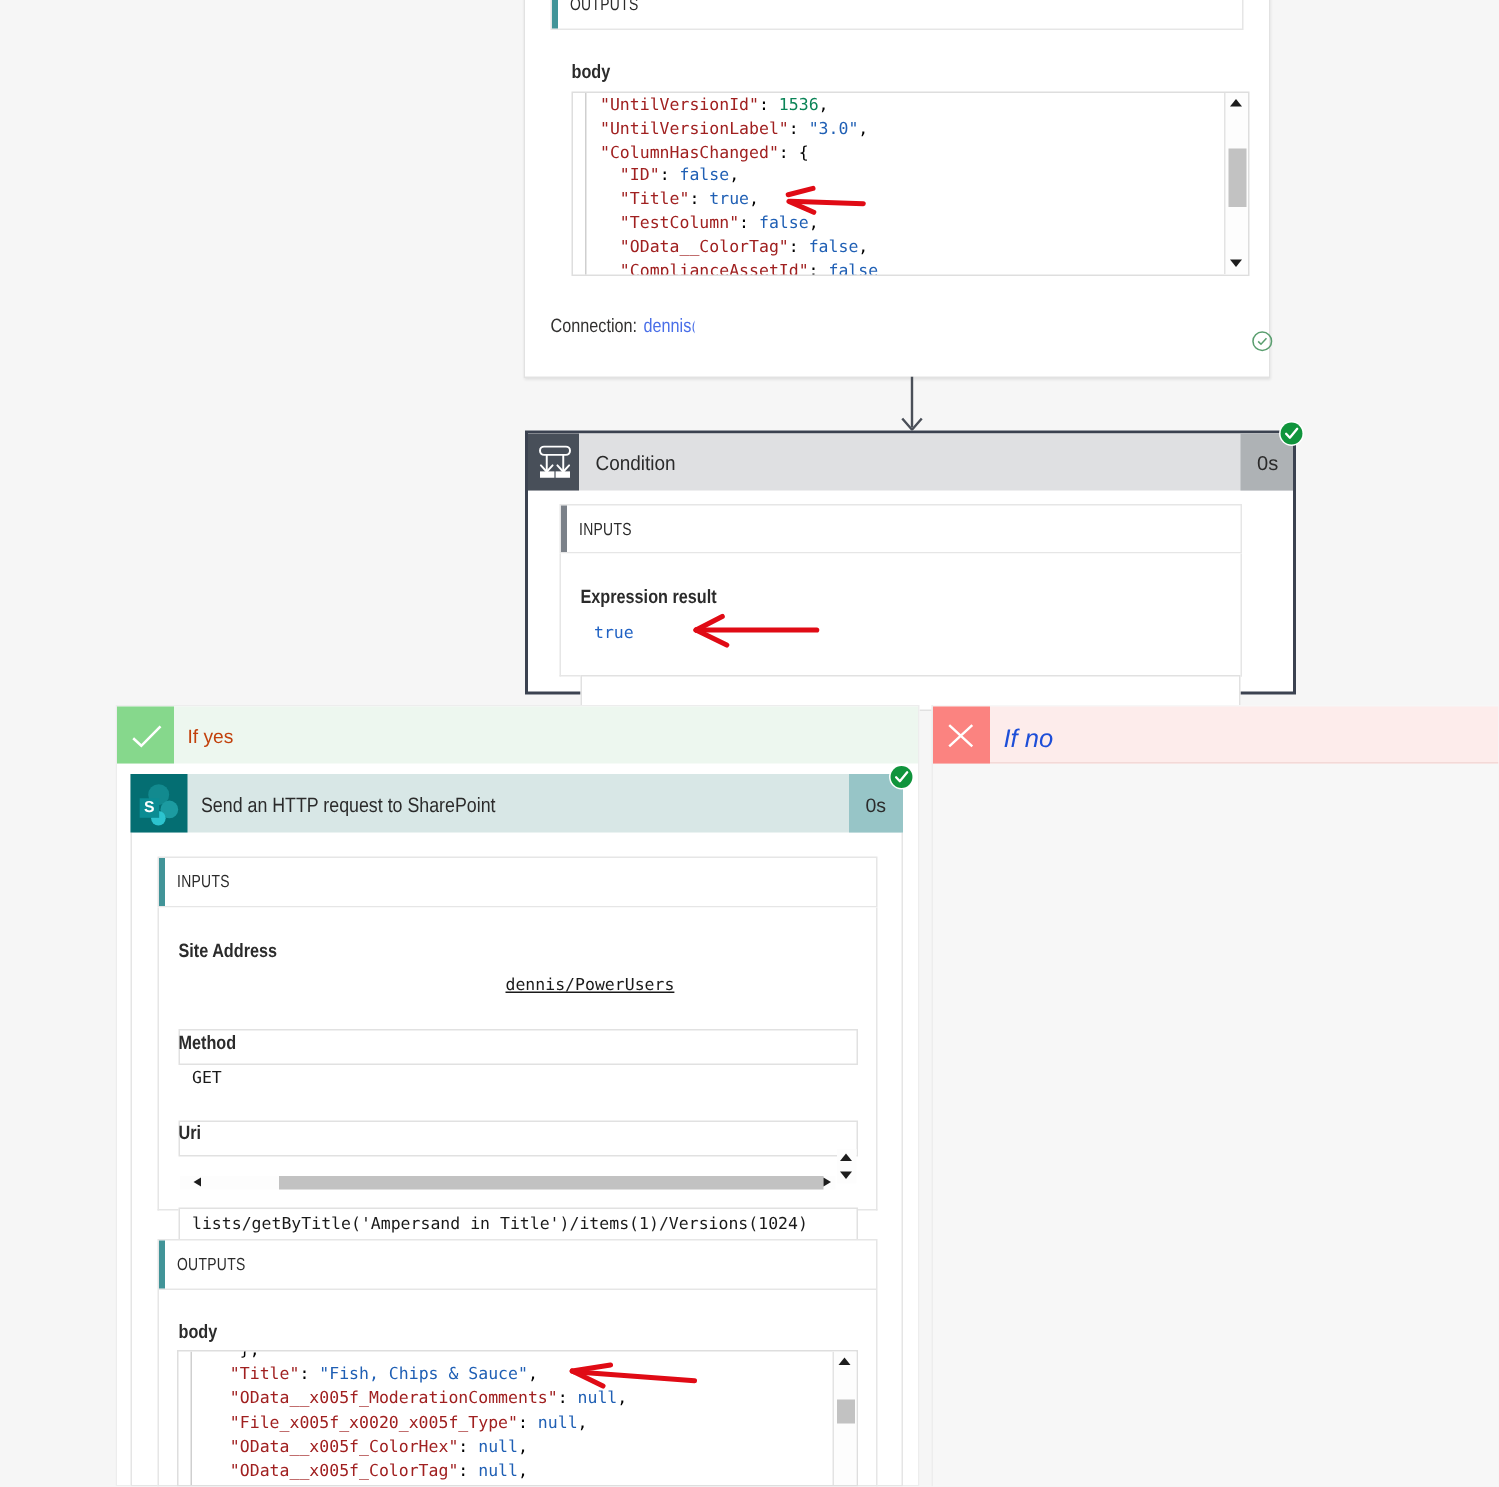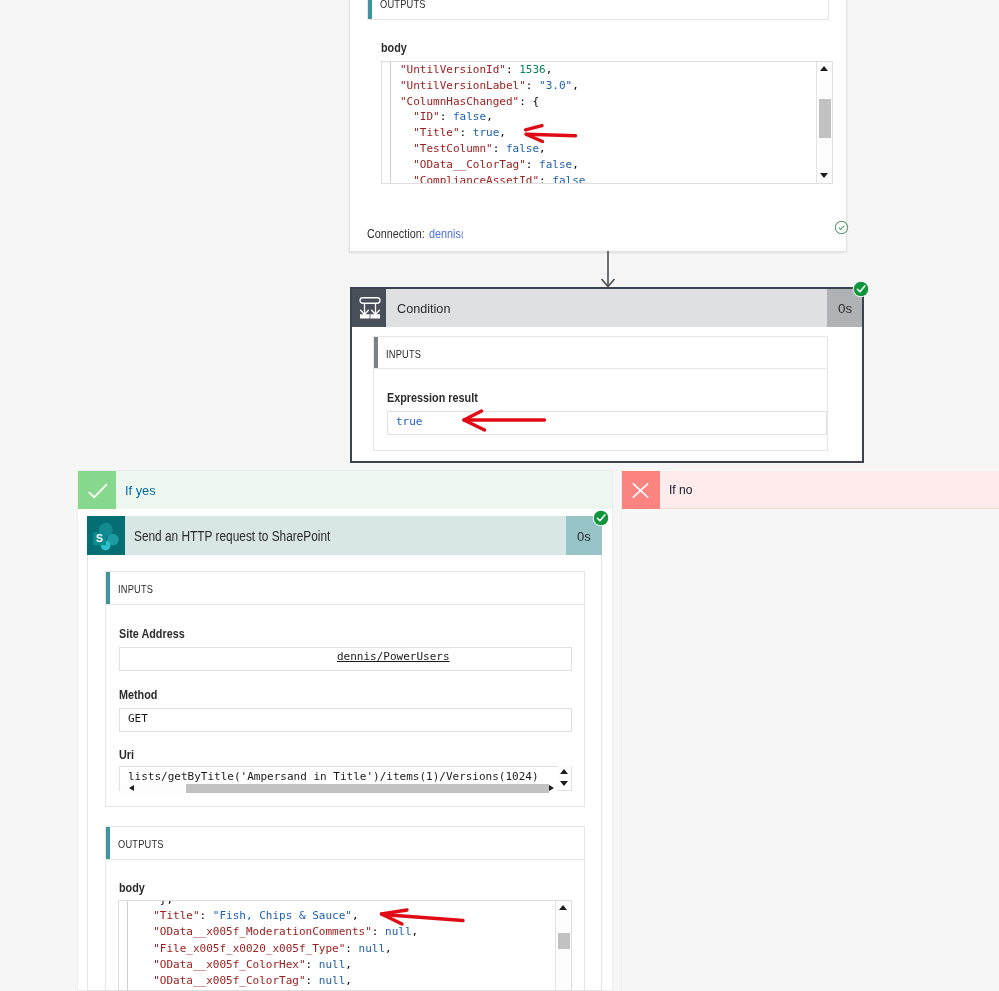--- a/index.html
+++ b/index.html
@@ -4,21 +4,21 @@
 <style>
   html,body{margin:0;padding:0;}
   body{width:999px;height:991px;background:#f6f6f6;font-family:"Liberation Sans",sans-serif;
        overflow:hidden;position:relative;-webkit-font-smoothing:antialiased;}
   .abs{position:absolute;}
   .sect-head{background:#fff;border:1px solid #e6e6e6;box-sizing:border-box;}
   .sect-bar{position:absolute;left:0;top:0;bottom:0;width:4px;}
   .sect-title{font-size:11.6px;letter-spacing:.25px;color:#2b2b2b;position:absolute;
               left:12px;top:50%;transform:translateY(-50%) scaleX(.80);transform-origin:left center;}
   .fld-label{font-size:12.8px;font-weight:bold;color:#2b2b2b;transform:scaleX(.845);transform-origin:left top;}
-  .fld-box{background:#fff;border:1px solid #e1e1e1;box-sizing:border-box;}
+  .fld-box{background:#fff;border:1px solid #e1e1e1;box-sizing:border-box;margin-top:39px;}
   .code{font-family:"DejaVu Sans Mono","Liberation Mono",monospace;font-size:11px;}
 
   
   .jk{color:#a02020;}     
   .jn{color:#0b8457;}     
   .jb{color:#1f5fb4;}     
   .jp{color:#000;}        
 
   
   .sb-v{position:absolute;top:0;right:0;width:15px;background:#fdfdfd;border-left:1px solid #e3e3e3;}
@@ -44,21 +44,21 @@
 <div class="abs" style="left:381px;top:61px;width:452px;height:123px;background:#fff;border:1px solid #dedede;box-sizing:border-box;overflow:hidden;">
   <div class="abs" style="left:8px;top:0;width:1px;height:123px;background:#cfcfcf;"></div>
   <div class="abs code" id="trigger-json" style="left:18px;top:0px;line-height:15.8px;white-space:pre;"><div><span class="jk">"UntilVersionId"</span><span class="jp">: </span><span class="jn">1536</span><span class="jp">,</span></div><div><span class="jk">"UntilVersionLabel"</span><span class="jp">: </span><span class="jb">"3.0"</span><span class="jp">,</span></div><div><span class="jk">"ColumnHasChanged"</span><span class="jp">: {</span></div><div><span class="jk">  "ID"</span><span class="jp">: </span><span class="jb">false</span><span class="jp">,</span></div><div><span class="jk">  "Title"</span><span class="jp">: </span><span class="jb">true</span><span class="jp">,</span></div><div><span class="jk">  "TestColumn"</span><span class="jp">: </span><span class="jb">false</span><span class="jp">,</span></div><div><span class="jk">  "OData__ColorTag"</span><span class="jp">: </span><span class="jb">false</span><span class="jp">,</span></div><div><span class="jk">  "ComplianceAssetId"</span><span class="jp">: </span><span class="jb">false</span></div></div>
   <div class="sb-v" style="height:121px;">
     <div class="sb-arrow" style="left:2.5px;top:4px;border-left:4.5px solid transparent;border-right:4.5px solid transparent;border-bottom:5.5px solid #1d1d1d;"></div>
     <div class="sb-arrow" style="left:2.5px;bottom:5px;border-left:4.5px solid transparent;border-right:4.5px solid transparent;border-top:5.5px solid #1d1d1d;"></div>
     <div class="sb-thumb" style="left:2px;top:37px;width:12px;height:39px;"></div>
   </div>
 </div>
 
-<div class="abs" style="left:367px;top:226px;width:462px;height:18px;text-align:center;">
+<div class="abs" style="left:367px;top:209px;width:462px;height:18px;text-align:center;">
   <span class="abs" style="left:0;top:0;font-size:12.8px;color:#323130;transform:scaleX(.845);transform-origin:left top;">Connection:</span>
   <span class="abs" style="left:62px;top:0;width:34px;height:18px;overflow:hidden;display:block;">
     <span class="abs" style="left:0;top:0;font-size:12.8px;color:#4a6fe8;white-space:nowrap;transform:scaleX(.845);transform-origin:left top;">dennis@</span>
   </span>
 </div>
 <svg class="abs" style="left:834px;top:220px;" width="15" height="15" viewBox="0 0 16 16">
   <circle cx="8" cy="8" r="6.6" fill="none" stroke="#5a9e6f" stroke-width="1.1"></circle>
   <path d="M5.1 8.1 L7.1 10.1 L11 5.9" fill="none" stroke="#5a9e6f" stroke-width="1.1"></path>
 </svg>
 
@@ -96,29 +96,29 @@
 <div class="abs fld-label" style="left:387px;top:390px;">Expression result</div>
 <div class="abs fld-box" style="left:387px;top:411px;width:440px;height:24px;"></div>
 <div class="abs code" style="left:396px;top:415px;color:#2062c4;">true</div>
 
 <div class="abs" style="left:77px;top:470px;width:536px;height:521px;background:#fff;border:1px solid #ededed;box-sizing:border-box;"></div>
 <div class="abs" style="left:78px;top:471px;width:534px;height:38px;background:#edf7ef;"></div>
 <div class="abs" style="left:78px;top:471px;width:38px;height:38px;background:#86d88c;"></div>
 <svg class="abs" style="left:87px;top:482px;" width="22" height="17" viewBox="0 0 22 17">
   <path d="M1.8 10.2 L7.2 15.2 L20 2.2" fill="none" stroke="#fff" stroke-width="1.7"></path>
 </svg>
-<div class="abs" style="left:125px;top:483px;font-size:12.8px;color:#0369a1;">If yes</div>
+<div class="abs" style="left:125px;top:483px;font-size:12.8px;color:#c2410c;">If yes</div>
 
 <div class="abs" style="left:621px;top:470px;width:378px;height:521px;background:#f7f7f7;border-left:1px solid #ededed;box-sizing:border-box;"></div>
 <div class="abs" style="left:622px;top:471px;width:377px;height:38px;background:#fdeceb;border-bottom:1px solid #f3d9d7;box-sizing:border-box;"></div>
 <div class="abs" style="left:622px;top:471px;width:38px;height:38px;background:#fb8380;"></div>
 <svg class="abs" style="left:631px;top:481px;" width="19" height="18" viewBox="0 0 19 18">
   <path d="M1.8 2.4 L17.2 16.6 M17.2 2.4 L1.8 16.6" fill="none" stroke="#fff" stroke-width="1.6"></path>
 </svg>
-<div class="abs" style="left:669px;top:483px;font-size:12px;color:#0f172a;">If no</div>
+<div class="abs" style="left:669px;top:483px;font-size:17px;color:#1d4ed8;font-style:italic;">If no</div>
 
 <div class="abs" style="left:87px;top:516px;width:515px;height:475px;background:#fff;border:1px solid #e5e5e5;box-sizing:border-box;"></div>
 <div class="abs" style="left:87px;top:516px;width:515px;height:39px;background:#d8e7e6;"></div>
 <div class="abs" style="left:87px;top:516px;width:38px;height:39px;background:#046e72;"></div>
 <svg class="abs" style="left:92px;top:521px;" width="30" height="30" viewBox="0 0 60 60">
   <circle cx="27.6" cy="17.6" r="14" fill="#128a8f"></circle>
   <circle cx="41.8" cy="37.2" r="11.8" fill="#1c9ba1"></circle>
   <circle cx="27.2" cy="49" r="9.7" fill="#2cc3ce"></circle>
   <rect x="2.2" y="22.4" width="26" height="26" fill="#0b8c93"></rect>
   <text x="15.2" y="41.2" font-family="'Liberation Sans',sans-serif" font-size="21" font-weight="bold" fill="#fff" text-anchor="middle">S</text>

